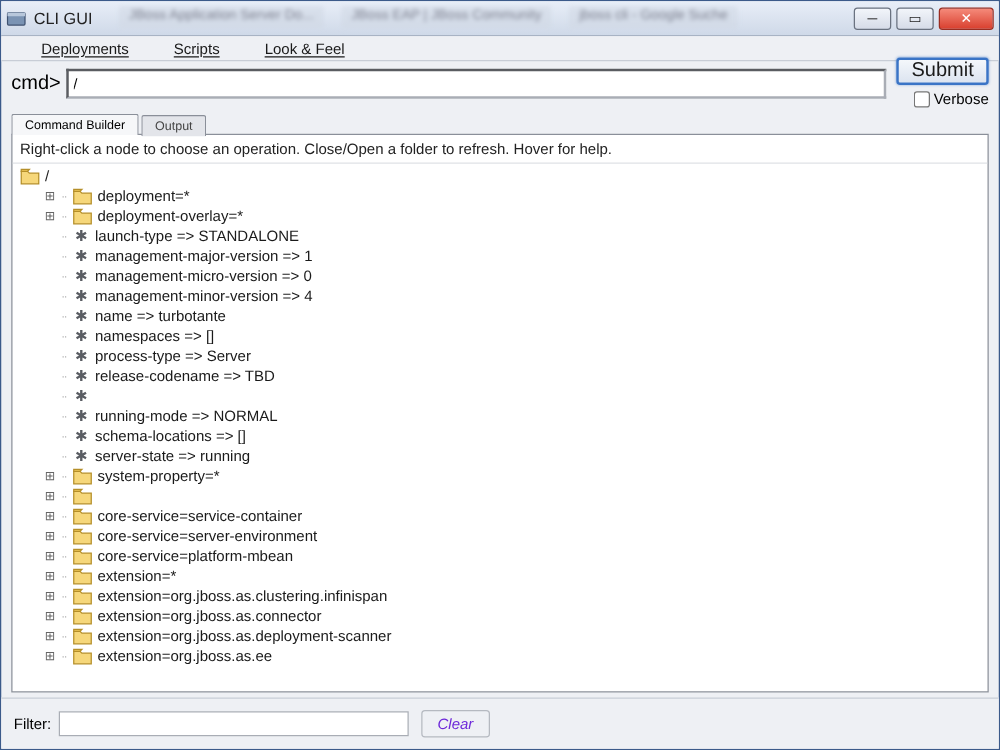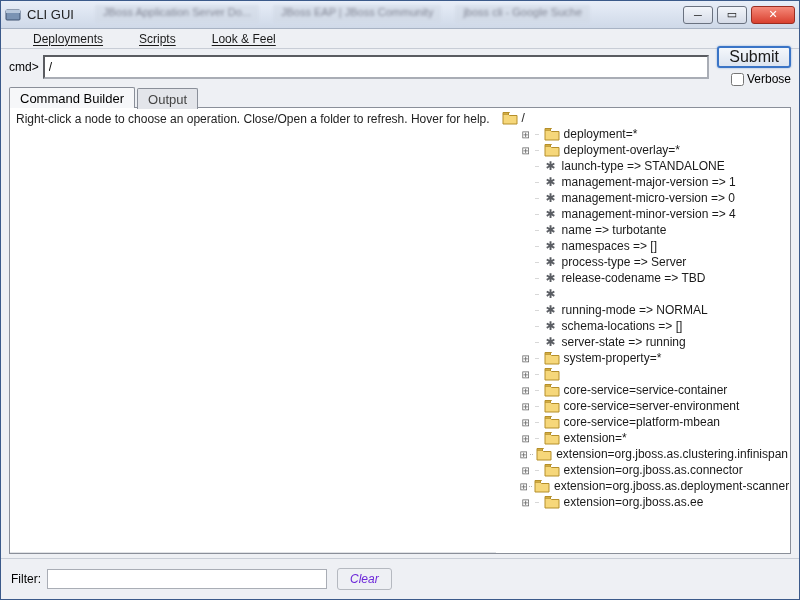--- a/index.html
+++ b/index.html
@@ -79,21 +79,21 @@
     color: #1a1a1a;
     margin-right: 4px;
     margin-left: 20px;
   }
   .cmdrow {
     height: 36px;
     display: flex;
     align-items: center;
     padding: 4px 8px;
   }
-  .cmdrow label { margin-right: 4px; font-size: 12px; }
+  .cmdrow label { margin-right: 4px; font-size: 16px; }
   .cmdinput {
     flex: 1;
     height: 24px;
     border: 2px inset #a9adb5;
     background: #fff;
     padding: 0 4px;
     font-family: inherit;
     font-size: 12px;
   }
   .rightcol {
@@ -125,32 +125,32 @@
     padding: 0 8px;
     position: relative;
   }
   .tab {
     border: 1px solid #8a8f99;
     border-bottom: none;
     background: #f6f7f9;
     padding: 3px 10px 2px 10px;
     border-radius: 2px 2px 0 0;
     margin-right: 2px;
-    font-size: 13px;
+    font-size: 10px;
     position: relative;
     top: 1px;
   }
   .tab.inactive { background: #e3e5ea; color: #444; top: 2px;}
   .content-frame {
     flex: 1;
     margin: 0 8px 4px 8px;
     border: 1px solid #8a8f99;
     background: #fff;
     display: flex;
-    flex-direction: row;
+    flex-direction: column;
     overflow: hidden;
     justify-content: space-between;
   }
   .hintbar {
     padding: 4px 6px;
     font-size: 12px;
     color: #222;
     border-bottom: 1px solid #e0e2e6;
   }
   .tree-scroll {

